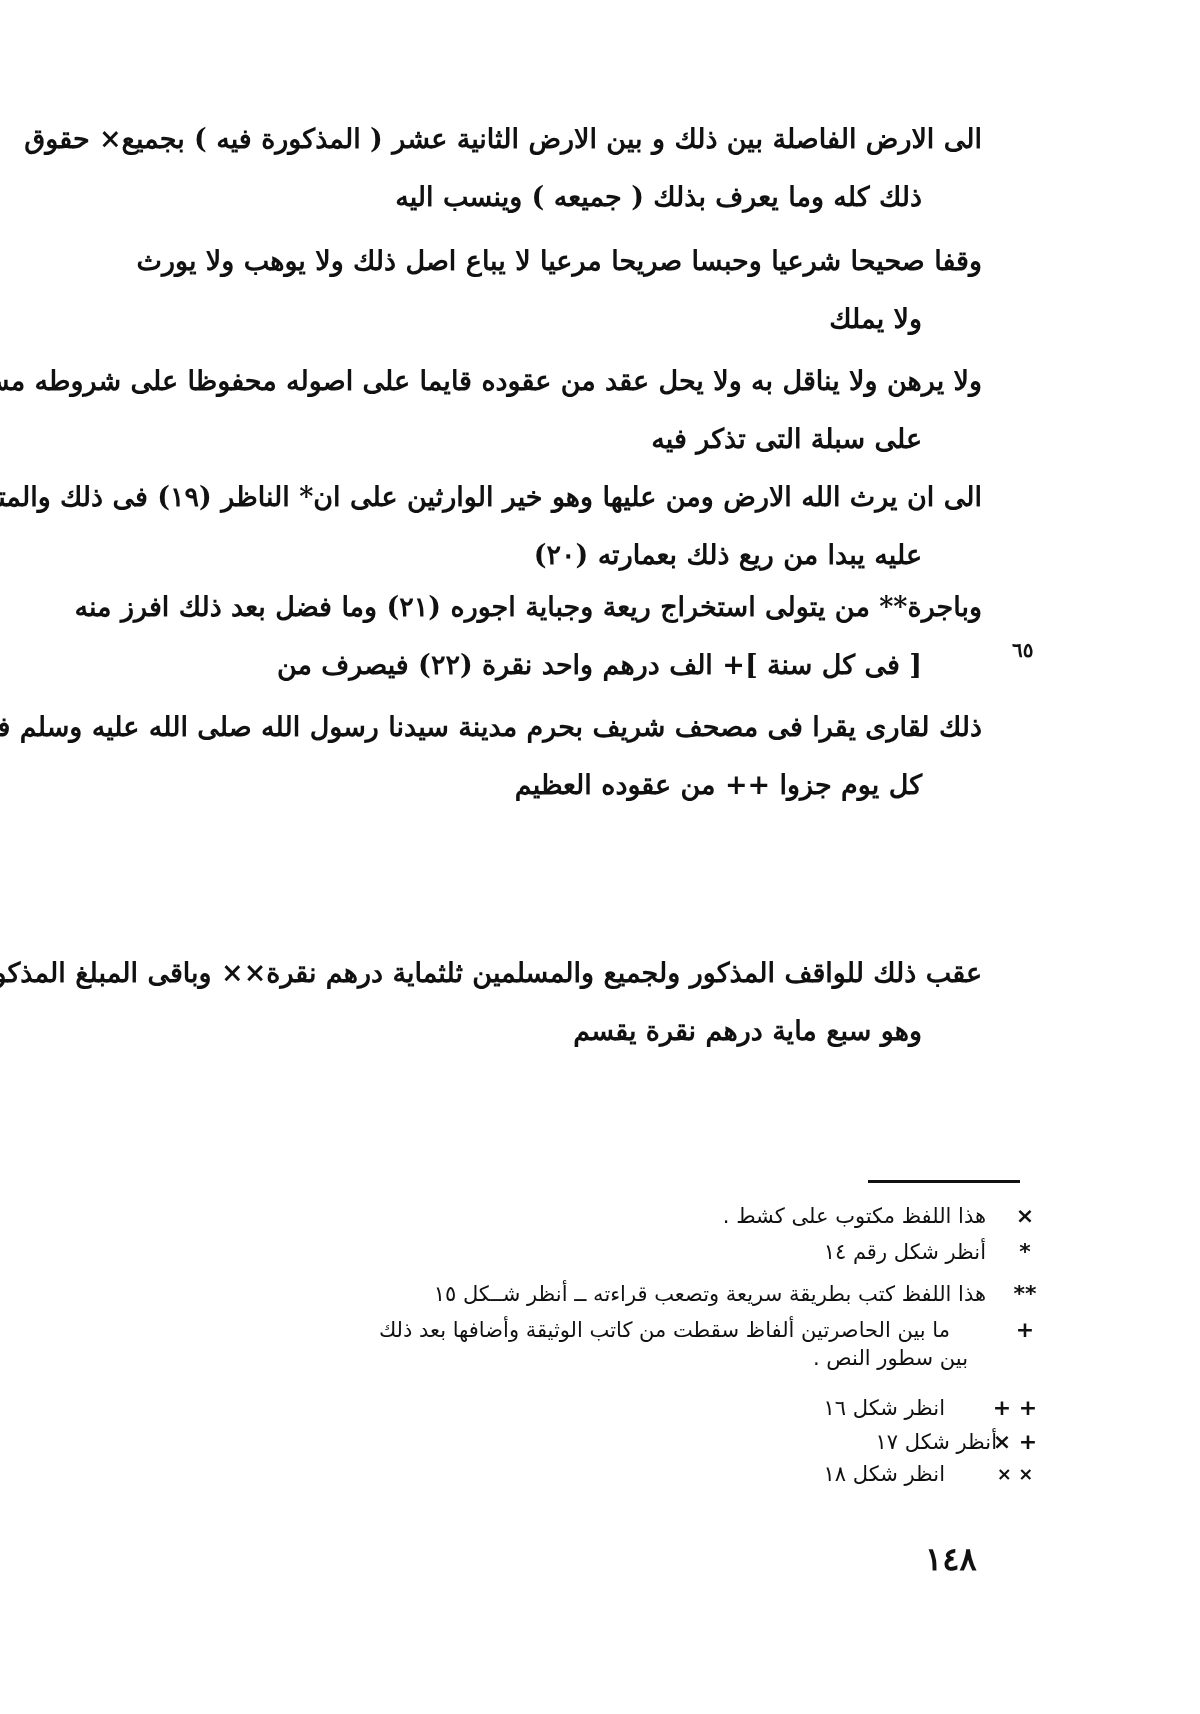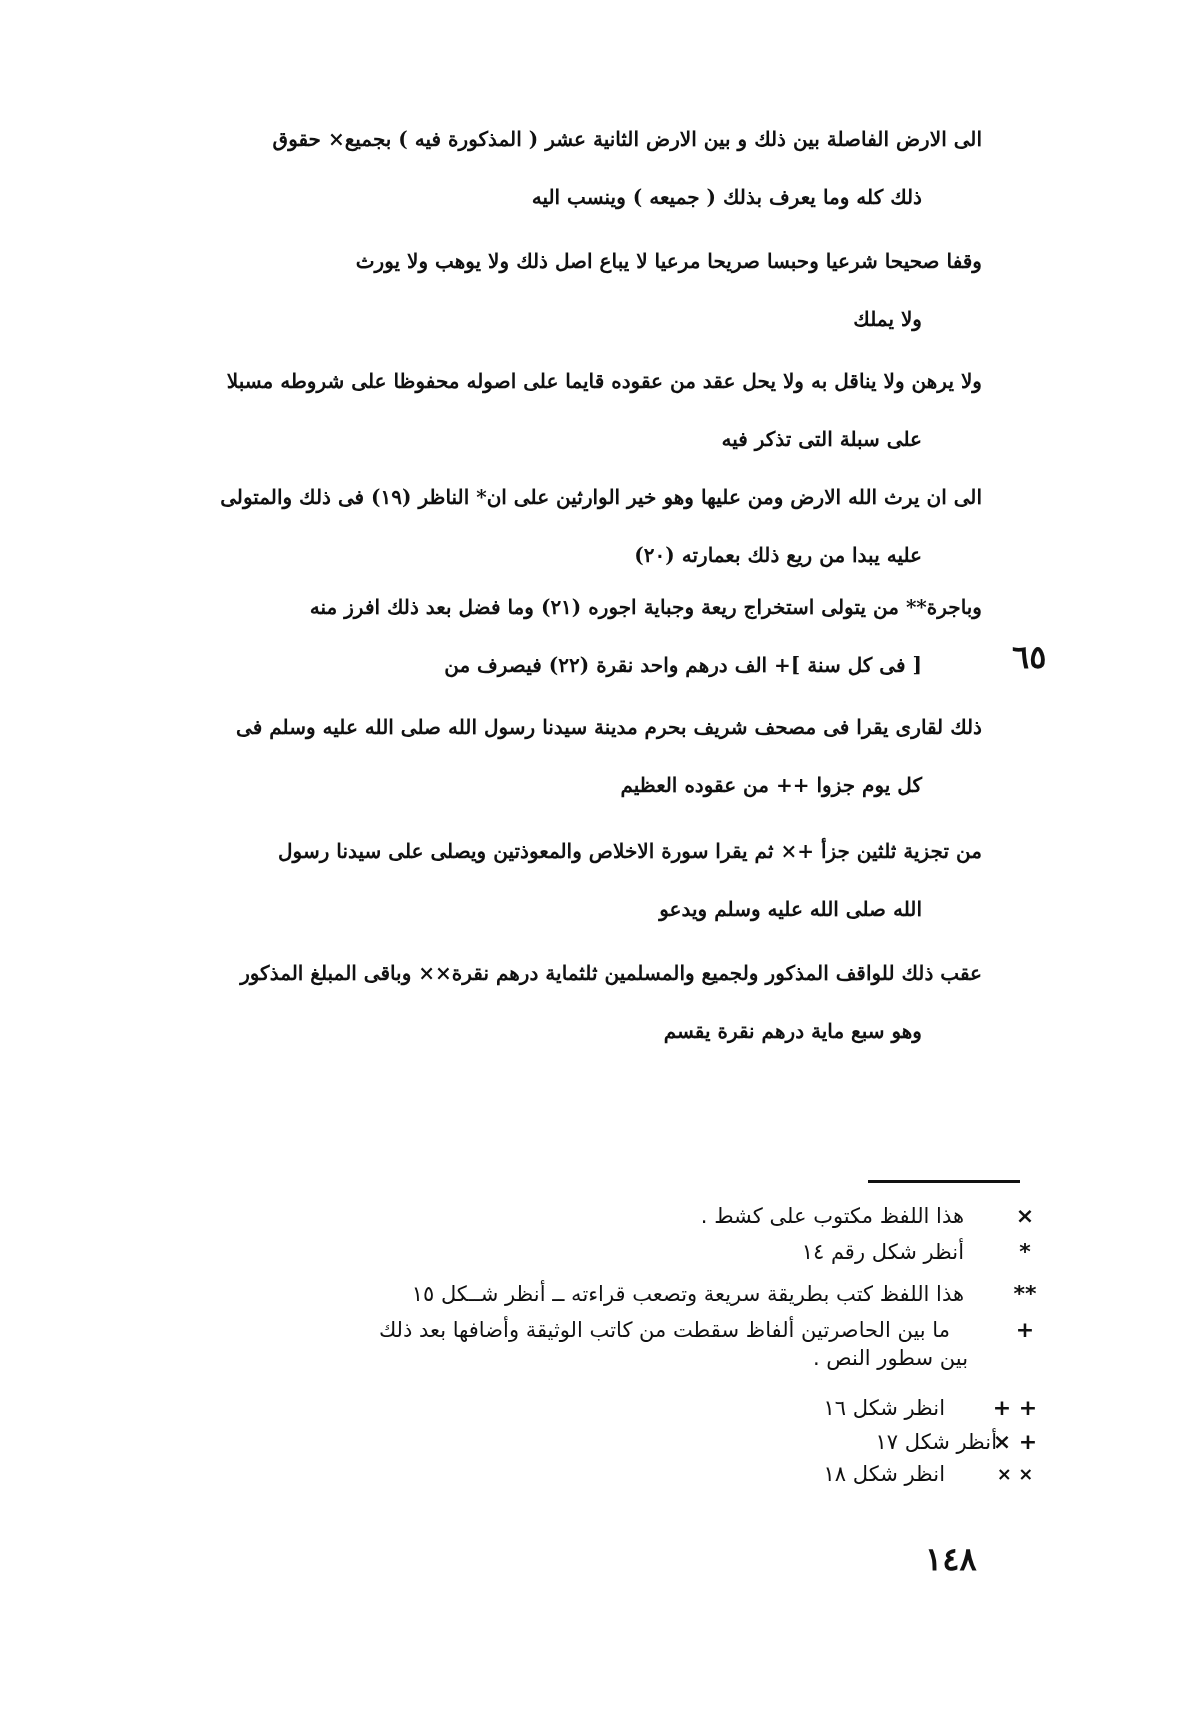--- a/index.html
+++ b/index.html
@@ -3,37 +3,37 @@
   <meta charset="utf-8">
   <style>
     html, body { margin: 0; padding: 0; background: #ffffff; }
     body {
       width: 1200px; height: 1714px; position: relative; overflow: hidden;
       font-family: "DejaVu Sans", sans-serif; color: #111111;
     }
     .page { position: absolute; left: 0; top: 0; width: 1200px; height: 1714px; }
     .para {
       position: absolute; right: 218px; width: 790px; direction: rtl; text-align: right;
-      font-family: "DejaVu Serif", serif; font-weight: bold; font-size: 20px; line-height: 58px;
+      font-family: "DejaVu Serif", serif; font-weight: bold; font-size: 27px; line-height: 58px;
     }
     .para .line { display: block; white-space: nowrap; }
     .margin-num {
       position: absolute; left: 1012px; top: 638px; font-family: "DejaVu Serif", serif;
-      font-weight: bold; font-size: 32px; direction: rtl;
+      font-weight: bold; font-size: 20px; direction: rtl;
     }
     .rule { position: absolute; left: 868px; top: 1180px; width: 152px; height: 3px; background: #111; }
     .fn {
       position: absolute; right: 150px; width: 900px; direction: rtl; text-align: right;
       font-family: "DejaVu Sans", sans-serif; font-size: 21px; line-height: 28px;
     }
     .fn .sym {
       position: absolute; right: 0; width: 50px; text-align: center;
       font-size: 22px; font-weight: bold;
     }
-    .fn .txt { display: block; margin-right: 86px; white-space: nowrap; }
+    .fn .txt { display: block; margin-right: 64px; white-space: nowrap; }
     .fn .txt2 { display: block; margin-right: 60px; white-space: nowrap; }
     .fn.bold .txt { font-weight: normal; }
     .page-num {
       position: absolute; left: 925px; top: 1540px; font-family: "DejaVu Serif", serif;
       font-weight: bold; font-size: 32px;
     }
   </style>
 </head>
 <body>
 
@@ -63,24 +63,20 @@
   <div class="para" style="top:578px;">
     <span class="line">وباجرة** من يتولى استخراج ريعة وجباية اجوره (٢١)   وما فضل بعد ذلك افرز منه</span>
     <span class="line" style="margin-right:60px;">[ فى كل سنة ]+ الف درهم واحد نقرة (٢٢) فيصرف من</span>
   </div>
 
   <div class="para" style="top:698px;">
     <span class="line">ذلك لقارى يقرا فى مصحف شريف بحرم مدينة سيدنا رسول الله صلى الله عليه وسلم فى</span>
     <span class="line" style="margin-right:60px;">كل يوم جزوا ++ من عقوده العظيم</span>
   </div>
 
-  <div class="para" style="top:822px;">
-    <span class="line">من تجزية ثلثين جزأ +× ثم يقرا سورة الاخلاص والمعوذتين ويصلى على سيدنا رسول</span>
-    <span class="line" style="margin-right:60px;">الله صلى الله عليه وسلم ويدعو</span>
-  </div>
 
   <div class="para" style="top:944px;">
     <span class="line">عقب ذلك للواقف المذكور ولجميع والمسلمين ثلثماية درهم نقرة××  وباقى المبلغ المذكور</span>
     <span class="line" style="margin-right:60px;">وهو سبع ماية درهم نقرة يقسم</span>
   </div>
 
   <div class="rule"></div>
 
   <div class="fn" style="top:1202px;">
     <span class="sym">×</span>

